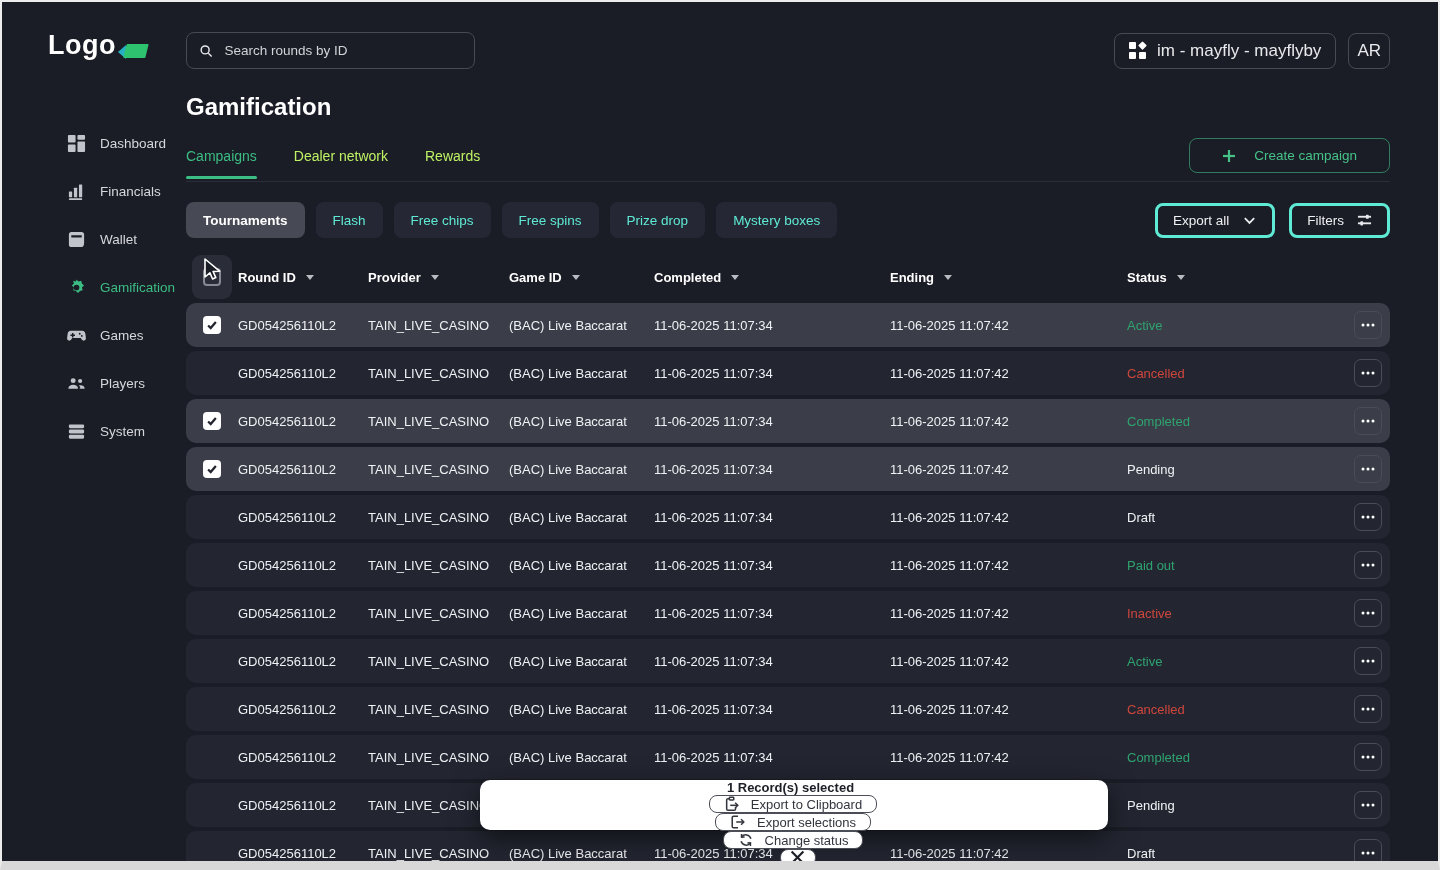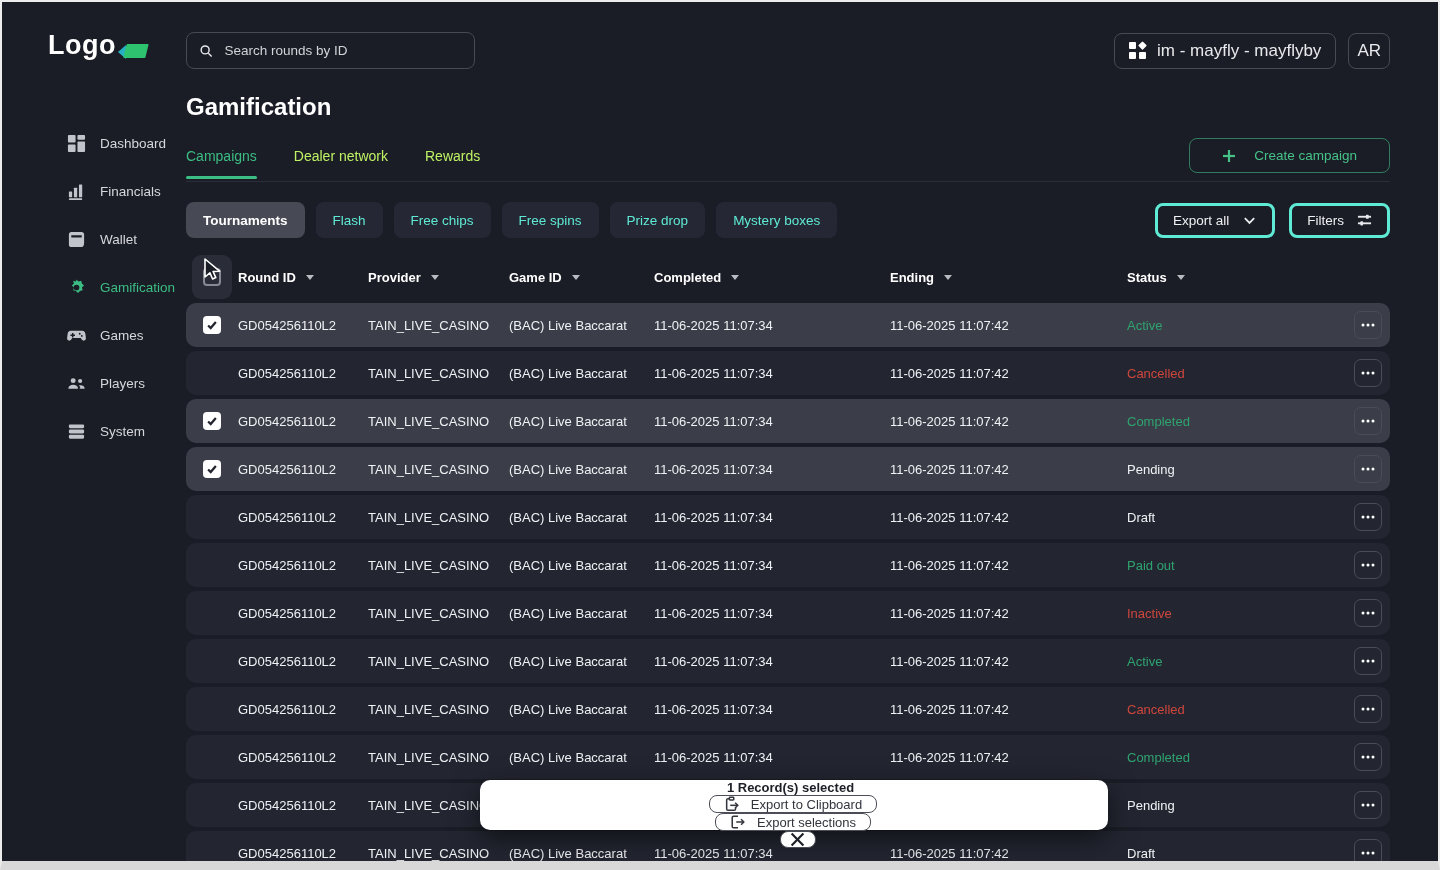--- a/index.html
+++ b/index.html
@@ -570,20 +570,29 @@
       <span>Export to Clipboard</span>
     </button>
     <button class="sel-btn">
       <svg viewBox="0 0 18 18">
           <path d="M9 2.5 H4 C3.2 2.5 2.5 3.2 2.5 4 v10 c0 .8.7 1.5 1.5 1.5 h5"></path>
           <line x1="7" y1="9" x2="15.5" y2="9"></line>
           <polyline points="12.5,6 15.5,9 12.5,12"></polyline>
         </svg>
       <span>Export selections</span>
     </button>
+    <button class="sel-btn">
+      <svg viewBox="0 0 18 18">
+          <path d="M14.5 7.5 A6 6 0 0 0 4 5.5"></path>
+          <polyline points="4,2.2 4,5.8 7.4,5.6"></polyline>
+          <path d="M3.5 10.5 A6 6 0 0 0 14 12.5"></path>
+          <polyline points="14,15.8 14,12.2 10.6,12.4"></polyline>
+        </svg>
+      <span>Change status</span>
+    </button>
     <button class="sel-close">
       <svg viewBox="0 0 14 14">
           <line x1="1.5" y1="1.5" x2="12.5" y2="12.5"></line>
           <line x1="12.5" y1="1.5" x2="1.5" y2="12.5"></line>
         </svg>
     </button>
   </div>
 
   <svg class="cursor" width="26" height="28" viewBox="0 0 26 28">
     <path d="M6 3 L6 21 L10.9 16.8 L13.6 23 L16.8 21.6 L14.1 15.5 L20.6 15.2 Z" fill="#1b1d26" stroke="#ffffff" stroke-width="1.6" stroke-linejoin="round"></path>

